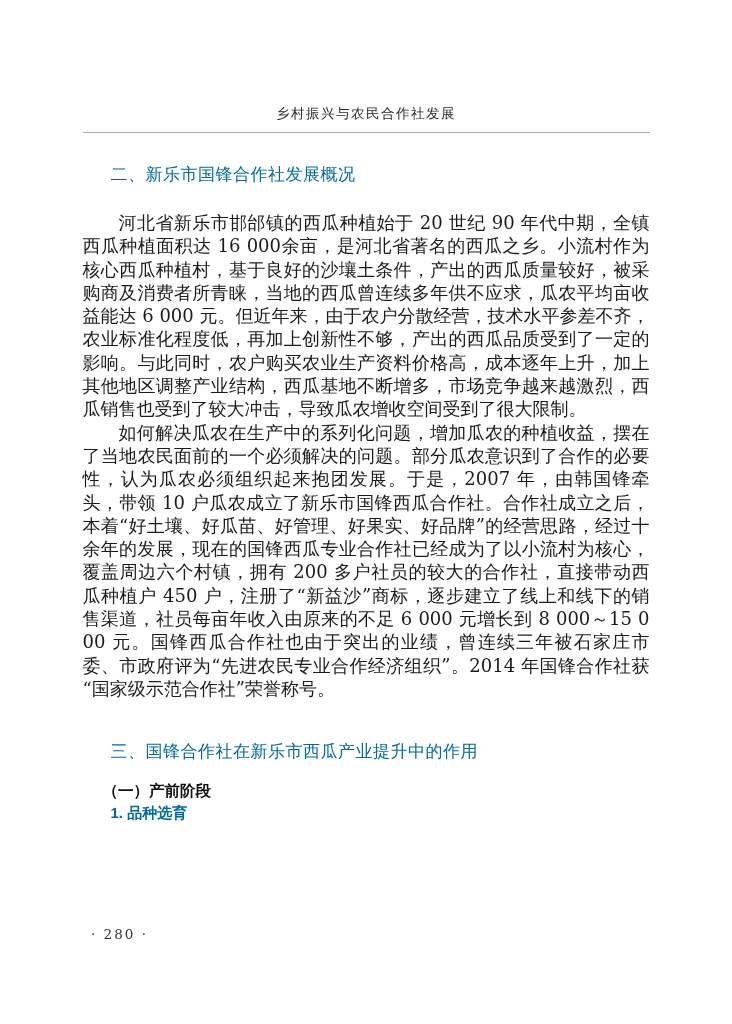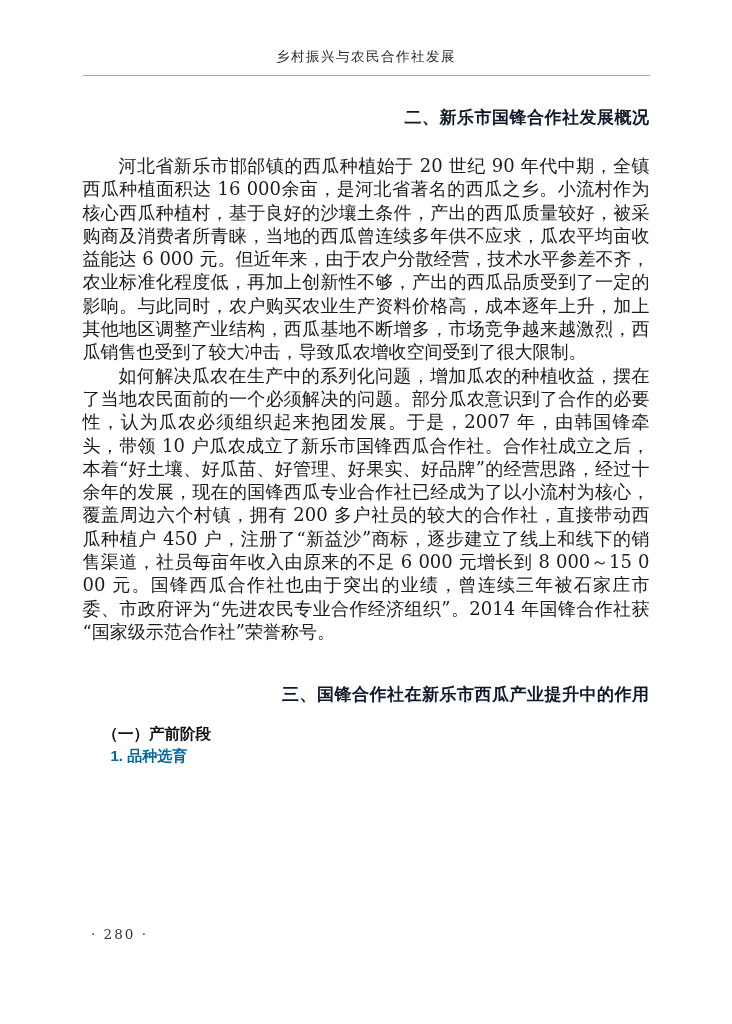--- a/index.html
+++ b/index.html
@@ -6,44 +6,43 @@
   .page {
     position:relative;
     width:732px; height:1024px;
     margin:0 auto;
     background:#ffffff;
     color:#1b1b1b;
     font-family:"DejaVu Serif","Liberation Serif",serif;
     overflow:hidden;
     box-sizing:border-box;
   }
-  .running-header { padding-top:48px; }
+  .running-header { padding-top:105px; }
   .running-title {
     text-align:center;
     font-size:13.5px;
     letter-spacing:1.5px;
     color:#2a2a2a;
   }
   .header-rule {
     width:567px;
     margin:9px auto 0 auto;
     border:none;
     border-top:1.6px solid #a9a9a9;
     height:0;
   }
   .content { width:567px; margin:0 auto; }
   .sec-heading {
     font-family:"Liberation Sans","DejaVu Sans",sans-serif;
-    font-weight:700;
+    font-weight:400;
     font-size:17px;
     line-height:24px;
-    color:#0f172a;
+    color:#0369a1;
     margin:0 0 0 28px;
     letter-spacing:0.5px;
-    text-align:right;
   }
   .sec-heading.first { margin-top:30px; margin-bottom:24px; }
   .sec-heading.later { margin-top:40px; }
   .sub-heading {
     font-family:Liberation Serif, serif;
     font-weight:700;
     font-size:15.5px;
     line-height:20px;
     color:#111;
     margin:17px 0 0 20px;

